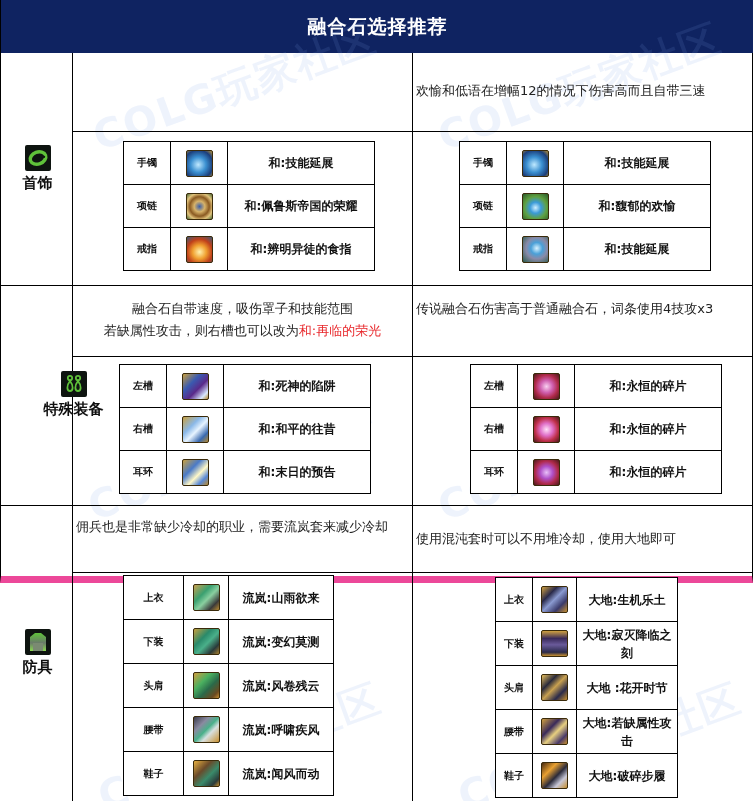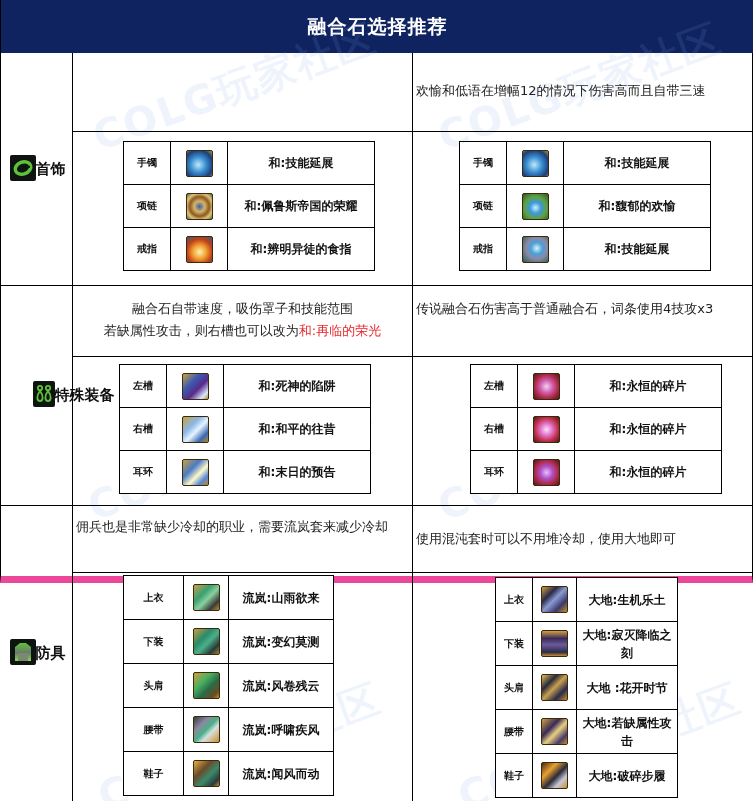--- a/index.html
+++ b/index.html
@@ -6,21 +6,21 @@
   html, body { width: 753px; height: 801px; background: #ffffff; overflow: hidden; }
   body { font-family: "DejaVu Sans", "Liberation Sans", sans-serif; color: #111; position: relative; }
 
   .page { position: absolute; left: 0; top: 0; width: 753px; height: 583px; border-right: 1px solid #000; border-bottom: 7px solid #ec4899; border-left: 1px solid #000; }
 
   .title-bar { position: absolute; left: 0; top: 0; width: 753px; height: 53px; background: #0f2361; color: #fff; display: flex; align-items: center; justify-content: center; font-size: 19px; font-weight: bold; letter-spacing: 1px; }
 
   .hline { position: absolute; height: 1px; background: #000; }
   .vline { position: absolute; width: 1px; background: #000; }
 
-  .cat { position: absolute; left: 1px; width: 71px; display: flex; flex-direction: row; align-items: center; justify-content: center; }
+  .cat { position: absolute; left: 1px; width: 71px; display: flex; flex-direction: column; align-items: center; justify-content: center; }
   .cat-icon { width: 26px; height: 26px; background: #0e1410; border-radius: 2px; display: flex; align-items: center; justify-content: center; margin-bottom: 3px; }
   .cat-label { font-size: 15px; font-weight: bold; color: #111; white-space: nowrap; }
 
   .note { position: absolute; font-size: 13px; line-height: 22px; color: #222; padding: 0 3px; }
   .note.center { text-align: center; }
   .note .red { color: #e8272b; }
 
   .gear { position: absolute; border-collapse: collapse; background: #fff; }
   .gear td { border: 1px solid #000; text-align: center; vertical-align: middle; font-size: 12px; font-weight: bold; color: #111; }
   .gear td.slot { font-size: 10px; }

